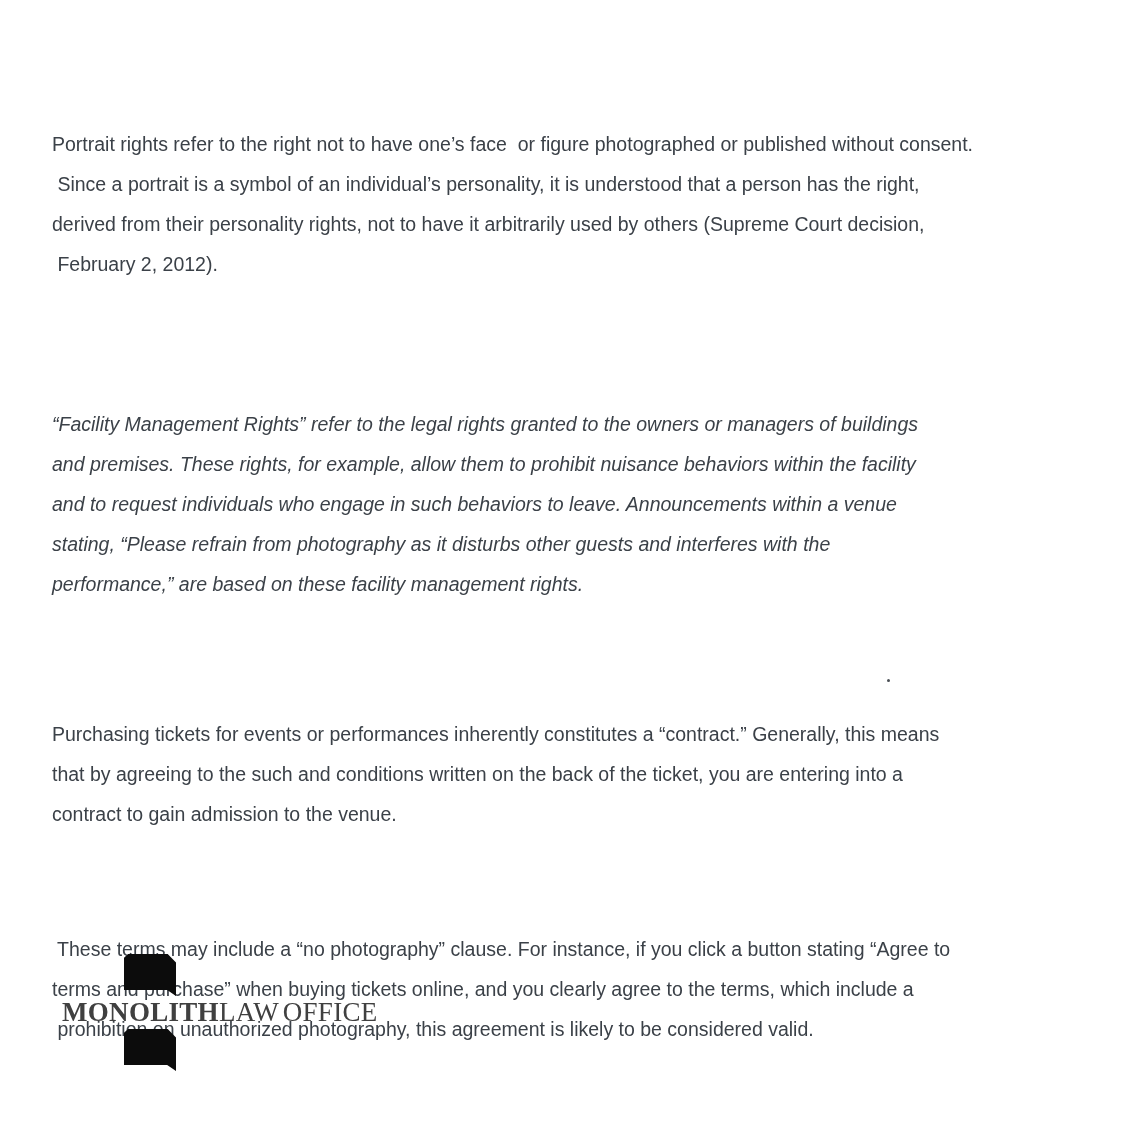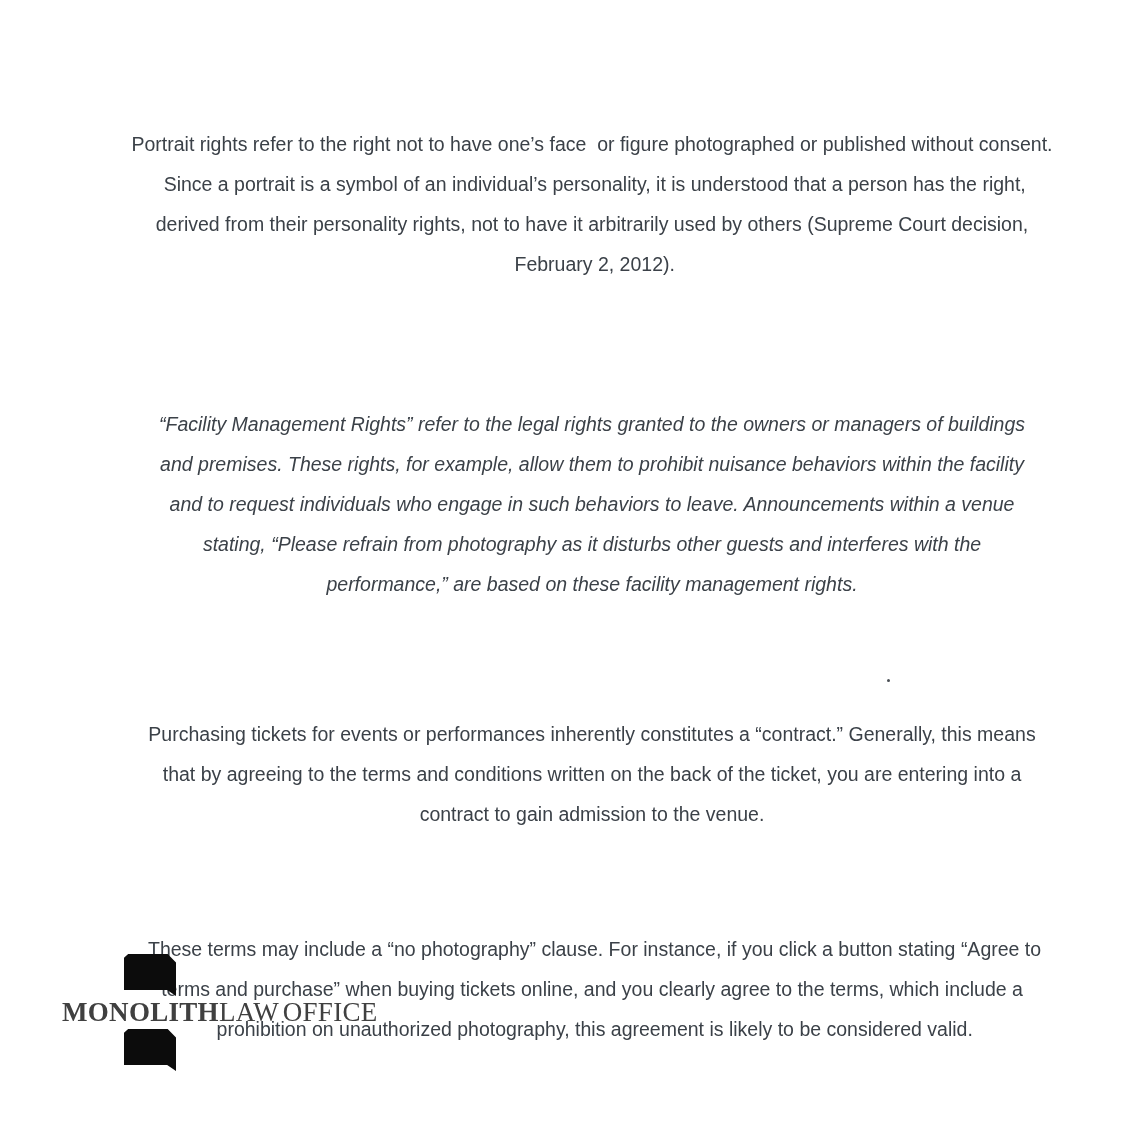--- a/index.html
+++ b/index.html
@@ -22,21 +22,21 @@
   .content {
     position: absolute;
     left: 52px;
     top: 44px;
     width: 1080px;
     font-size: 19.5px;
     line-height: 40px;
     color: #3b4148;
     white-space: pre; 
   }
-  .para { margin: 0; text-align: center; }
+  .para { margin: 0; }
   .p1 { margin-bottom: 40px; }
   .p2 { margin-bottom: 30px; font-style: italic; }
   .p3 { margin-bottom: 15px; }
   .p4 { margin-bottom: 18px; }
 
   .stray-dot {
     position: absolute;
     left: 887px;
     top: 679px;
     width: 3px;
@@ -79,21 +79,21 @@
     <p class="para p1">Portrait rights refer to the right not to have one’s face  or figure photographed or published without consent.
  Since a portrait is a symbol of an individual’s personality, it is understood that a person has the right,
 derived from their personality rights, not to have it arbitrarily used by others (Supreme Court decision,
  February 2, 2012).</p>
     <p class="para p2">“Facility Management Rights” refer to the legal rights granted to the owners or managers of buildings
 and premises. These rights, for example, allow them to prohibit nuisance behaviors within the facility
 and to request individuals who engage in such behaviors to leave. Announcements within a venue
 stating, “Please refrain from photography as it disturbs other guests and interferes with the
 performance,” are based on these facility management rights.</p>
     <p class="para p3">Purchasing tickets for events or performances inherently constitutes a “contract.” Generally, this means
-that by agreeing to the terms and conditions written on the back of the ticket, you are entering into a
+that by agreeing to the such and conditions written on the back of the ticket, you are entering into a
 contract to gain admission to the venue.</p>
     <p class="para p4"> These terms may include a “no photography” clause. For instance, if you click a button stating “Agree to
 terms and purchase” when buying tickets online, and you clearly agree to the terms, which include a
  prohibition on unauthorized photography, this agreement is likely to be considered valid.</p>
     
   </div>
 
   <span class="stray-dot"></span>
 
   <div class="logo">

